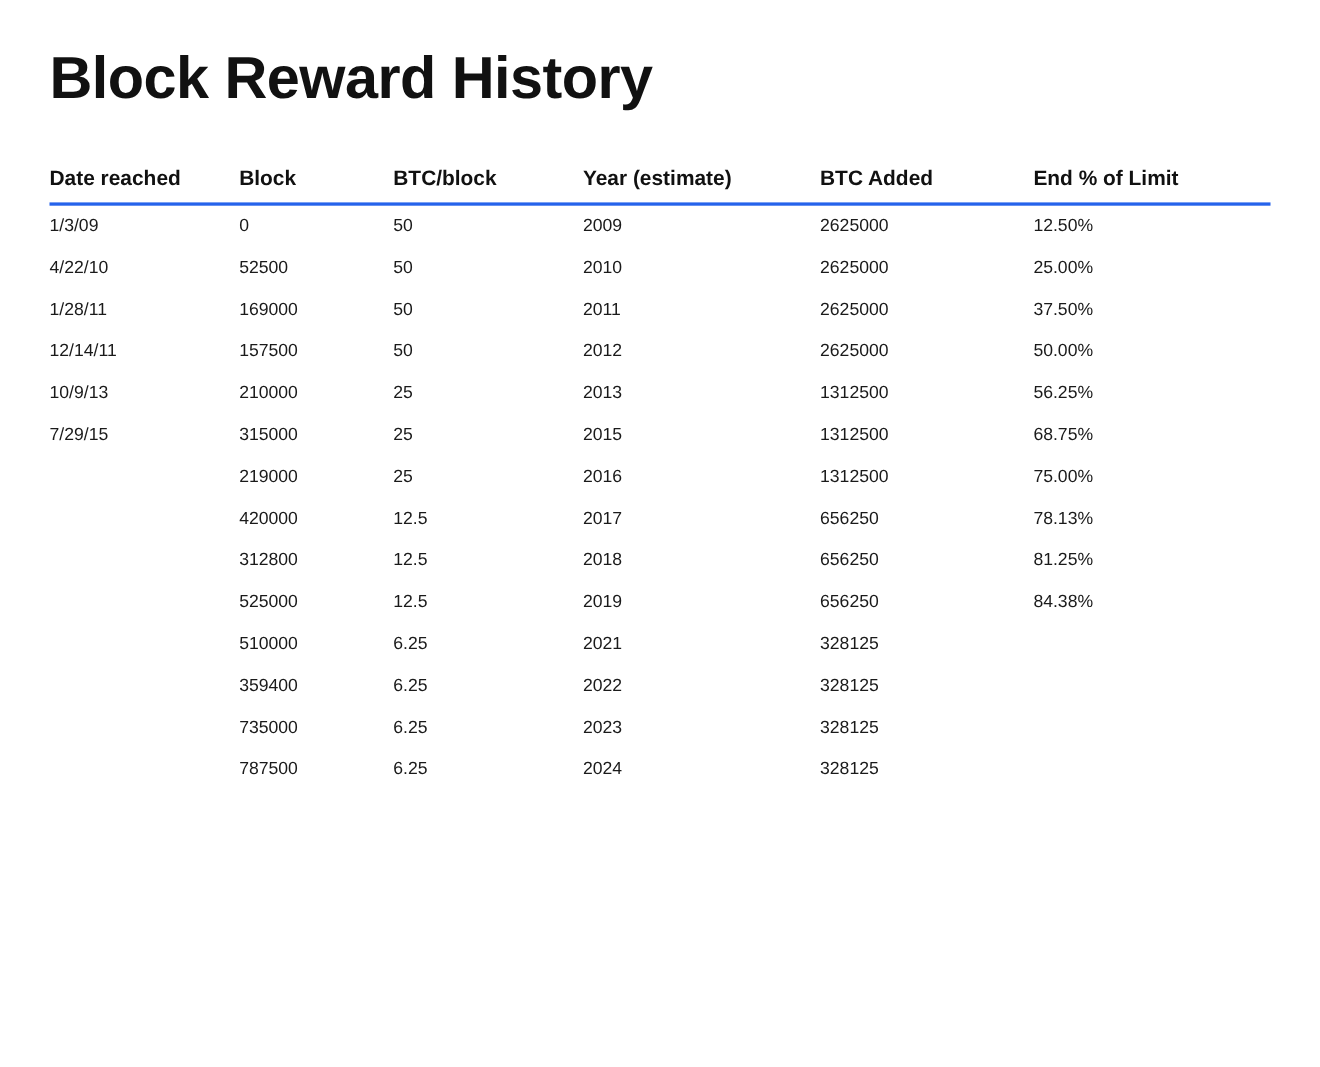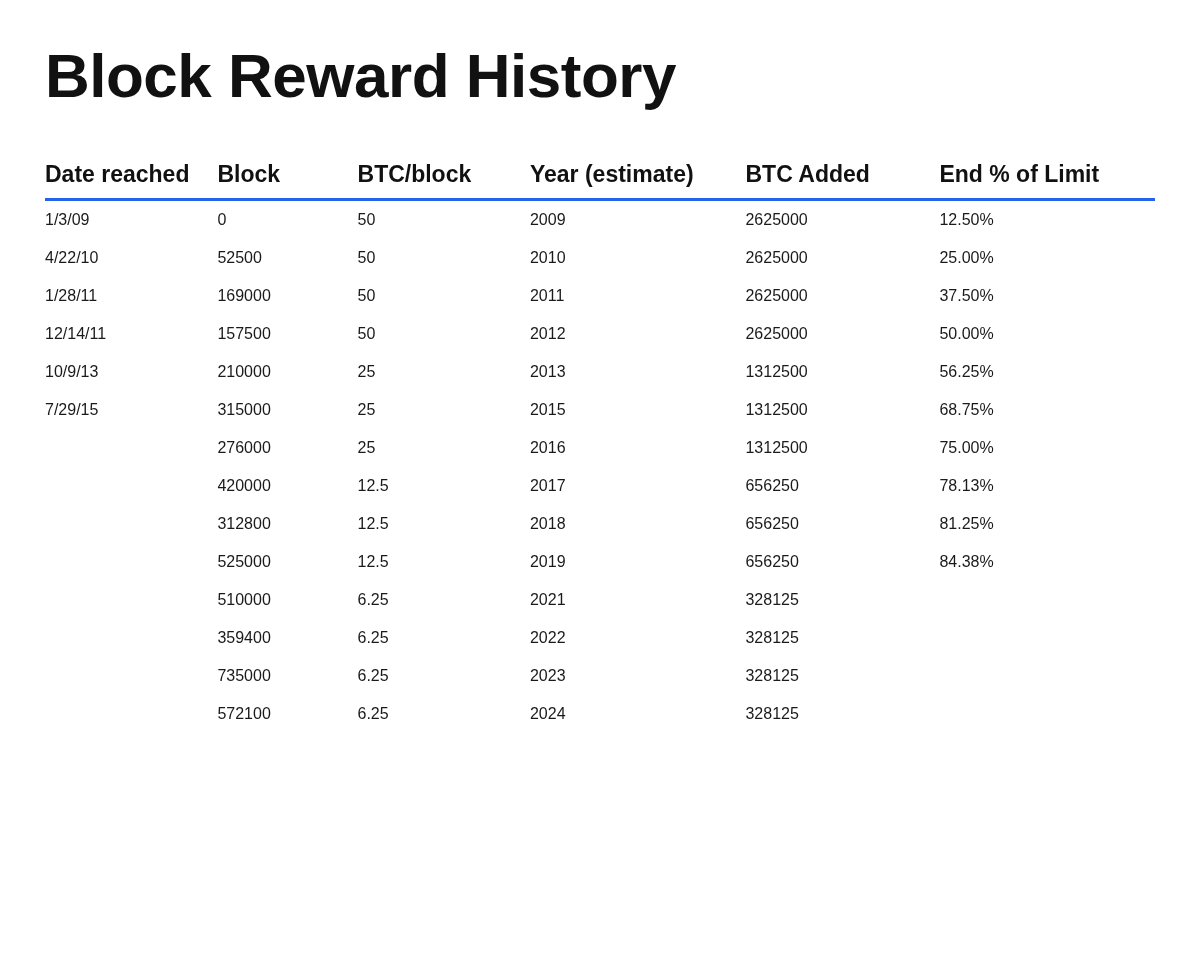--- a/index.html
+++ b/index.html
@@ -11,38 +11,38 @@
     body {
       background: #ffffff;
       font-family: -apple-system, BlinkMacSystemFont, 'Segoe UI', Helvetica, Arial, sans-serif;
       color: #1a1a1a;
       width: 1200px;
       min-height: 970px;
       padding: 40px 45px;
     }
 
     .page-title {
-      font-size: 62px;
+      font-size: 54px;
       font-weight: 800;
       color: #111111;
       margin-bottom: 40px;
       letter-spacing: -0.5px;
     }
 
     .table-wrapper {
       width: 100%;
     }
 
     table {
       width: 100%;
       border-collapse: collapse;
     }
 
     thead tr th {
-      font-size: 23px;
+      font-size: 19px;
       font-weight: 700;
       color: #111111;
       text-align: left;
       padding: 10px 0 10px 0;
       padding-right: 20px;
     }
 
     tbody tr td {
       font-size: 16px;
       color: #1a1a1a;
@@ -153,21 +153,21 @@
         <tr>
           <td>7/29/15</td>
           <td>315000</td>
           <td>25</td>
           <td>2015</td>
           <td>1312500</td>
           <td>68.75%</td>
         </tr>
         <tr>
           <td></td>
-          <td>276000</td>
+          <td>219000</td>
           <td>25</td>
           <td>2016</td>
           <td>1312500</td>
           <td>75.00%</td>
         </tr>
         <tr>
           <td></td>
           <td>420000</td>
           <td>12.5</td>
           <td>2017</td>
@@ -209,21 +209,21 @@
         <tr>
           <td></td>
           <td>735000</td>
           <td>6.25</td>
           <td>2023</td>
           <td>328125</td>
           <td></td>
         </tr>
         <tr>
           <td></td>
-          <td>572100</td>
+          <td>787500</td>
           <td>6.25</td>
           <td>2024</td>
           <td>328125</td>
           <td></td>
         </tr>
       </tbody>
   </table>
 </div>
 
 </body></html>

